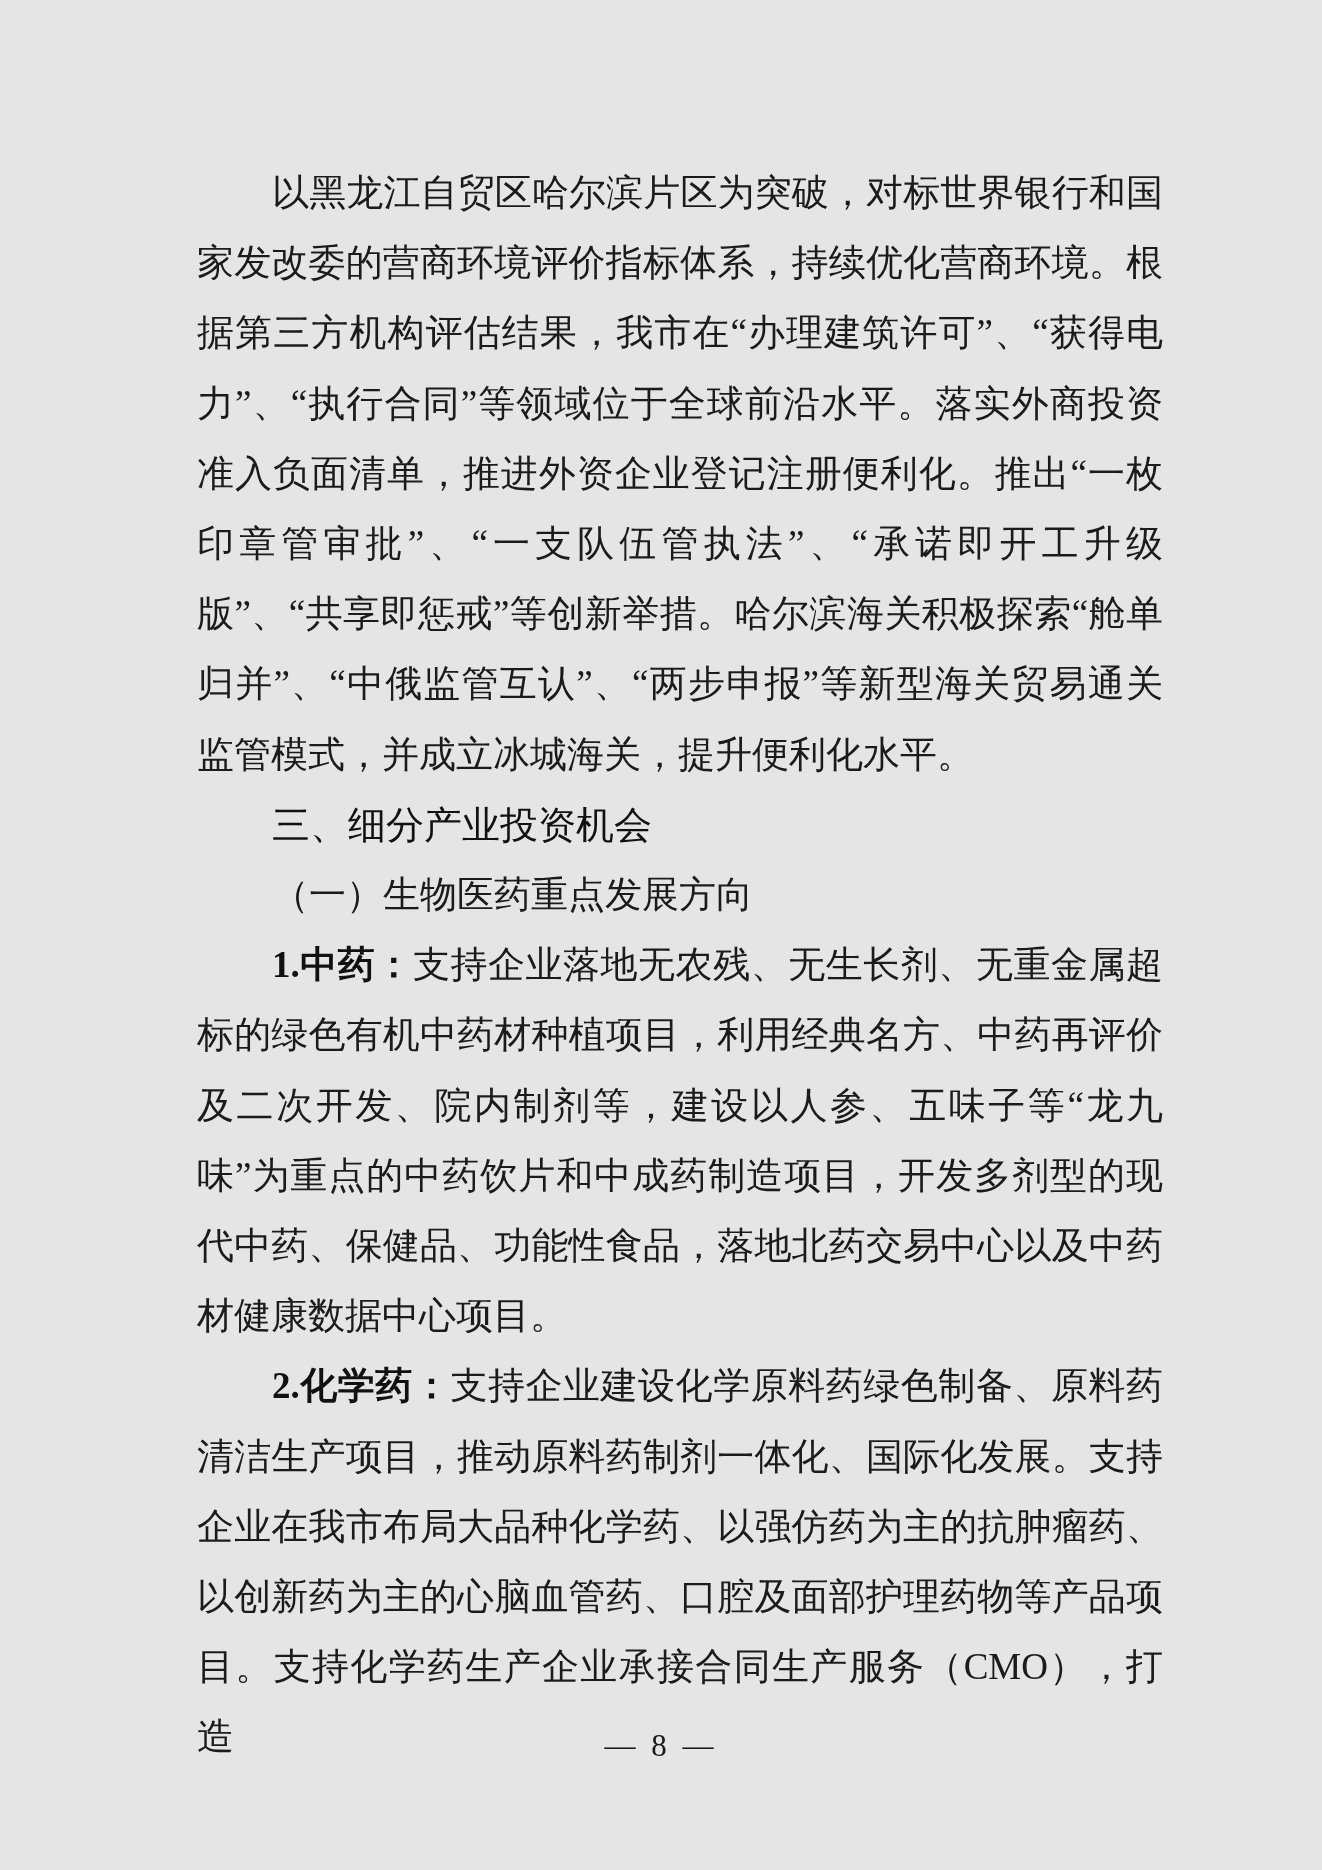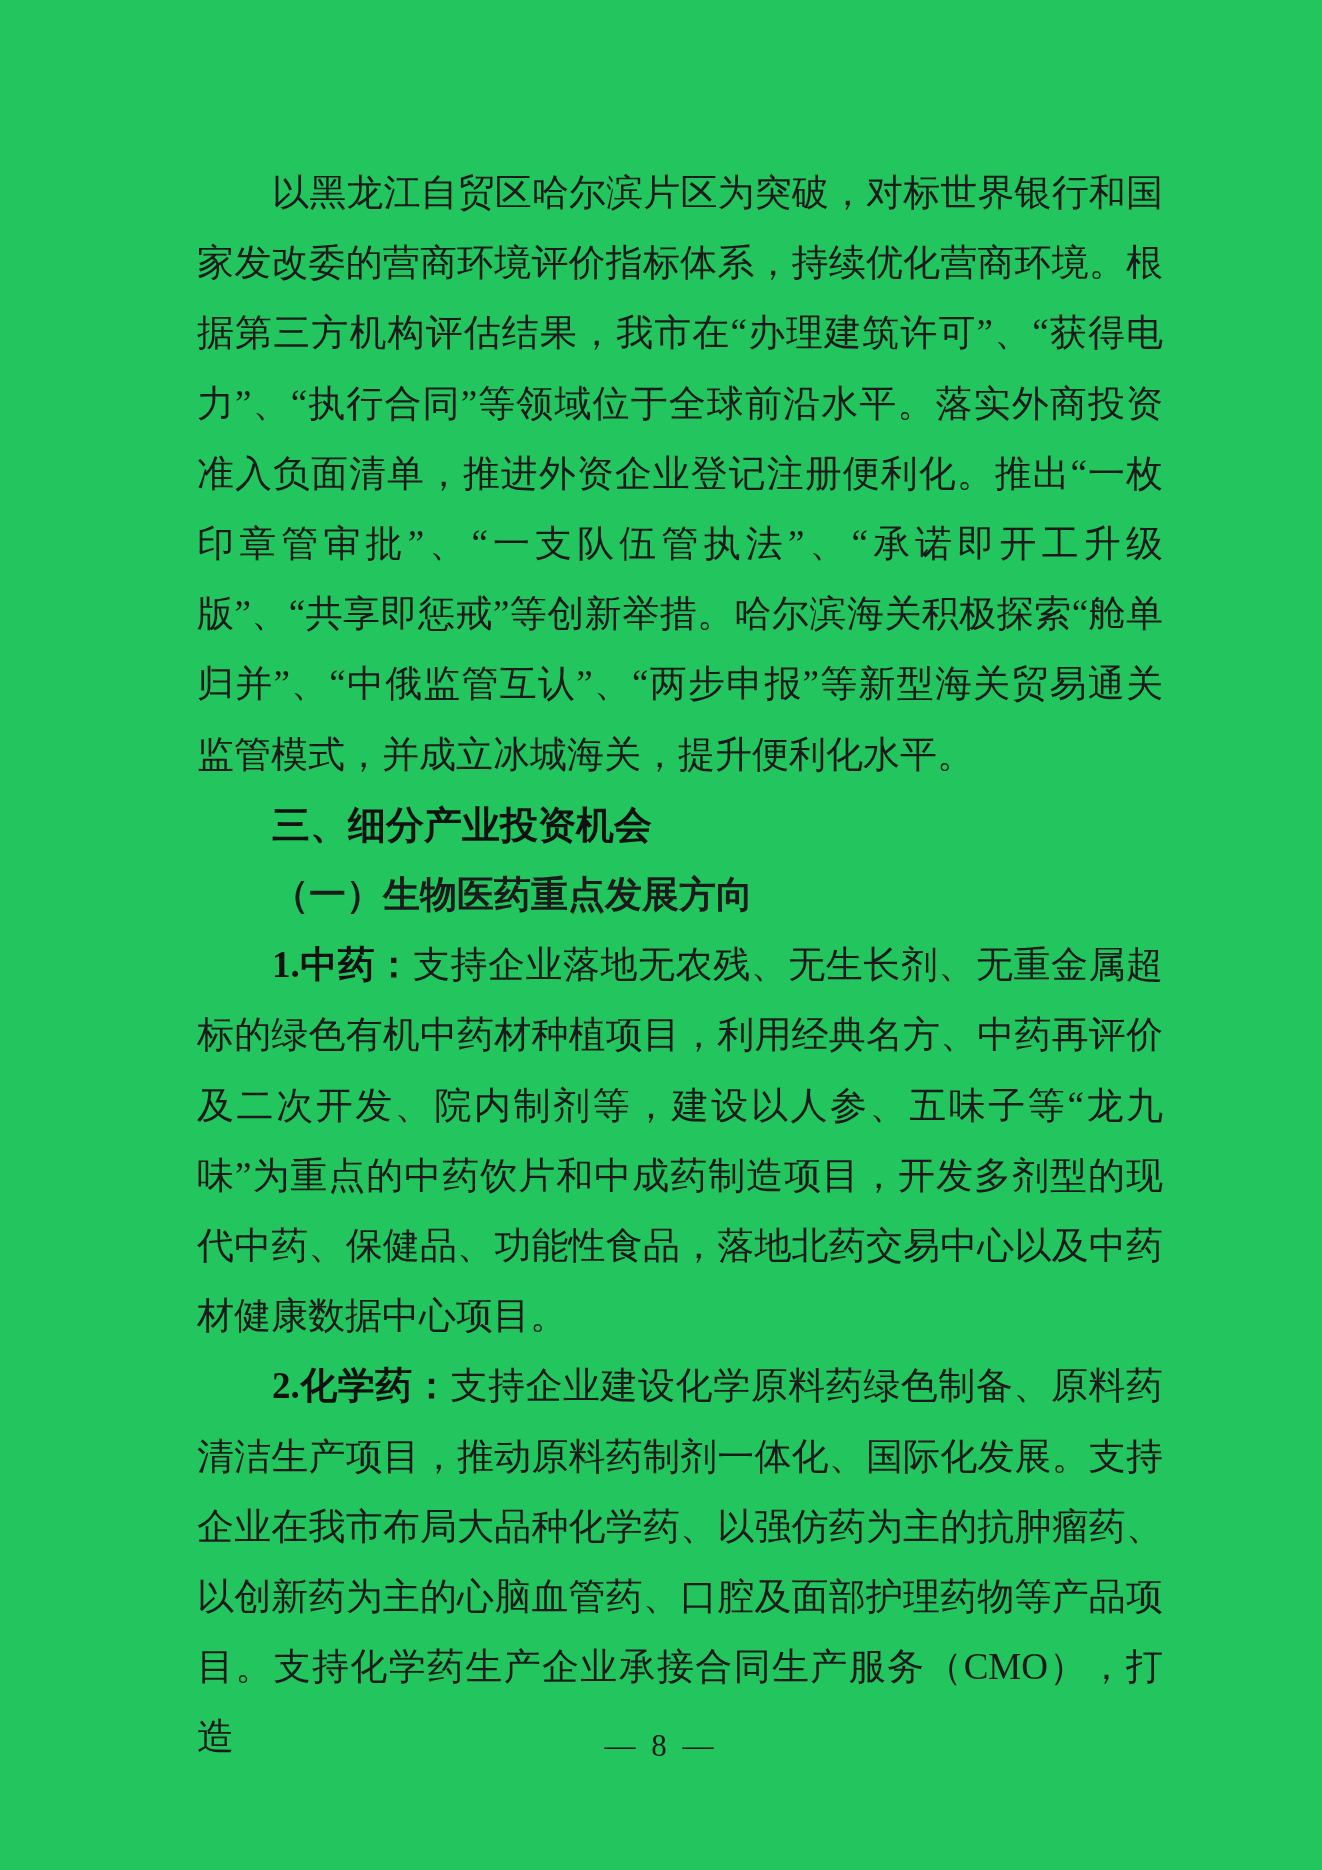--- a/index.html
+++ b/index.html
@@ -4,21 +4,21 @@
 <style>
   html, body {
     margin: 0;
     padding: 0;
     background: #ffffff;
   }
   .page {
     position: relative;
     width: 1322px;
     height: 1870px;
-    background: #22c55e;
+    background: #e5e5e5;
     overflow: hidden;
     font-family: "Liberation Serif", serif;
     color: #1b1b1b;
   }
   .content {
     position: absolute;
     left: 197px;
     top: 158px;
     width: 966px;
   }
@@ -28,30 +28,30 @@
     line-height: 70.2px;
     text-align: justify;
     text-justify: inter-character;
     text-indent: 75px;
     color: #1b1b1b;
   }
   .section-heading {
     margin: 0;
     font-size: 38px;
     line-height: 70.2px;
-    font-weight: bold;
+    font-weight: normal;
     text-indent: 75px;
     color: #111111;
     font-family: "Liberation Sans", sans-serif;
   }
   .sub-heading {
     margin: 0;
     font-size: 37px;
     line-height: 70.2px;
-    font-weight: bold;
+    font-weight: normal;
     text-indent: 75px;
     color: #1b1b1b;
   }
   .lead {
     font-weight: bold;
     color: #111111;
     margin-top: 13px;
   }
   .page-footer {
     position: absolute;

